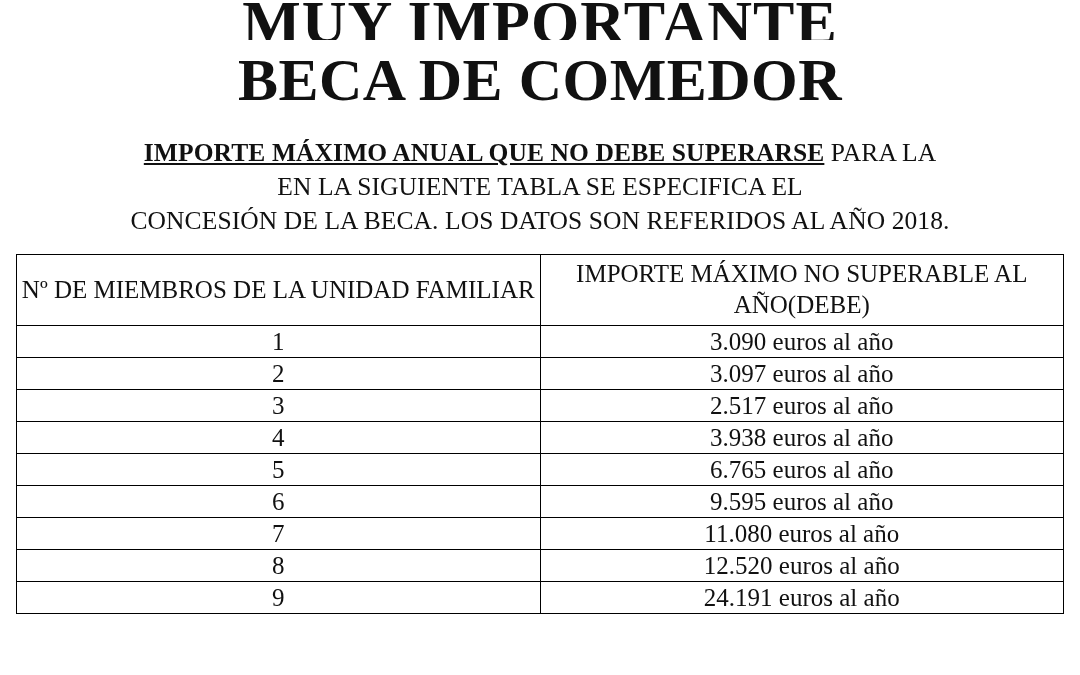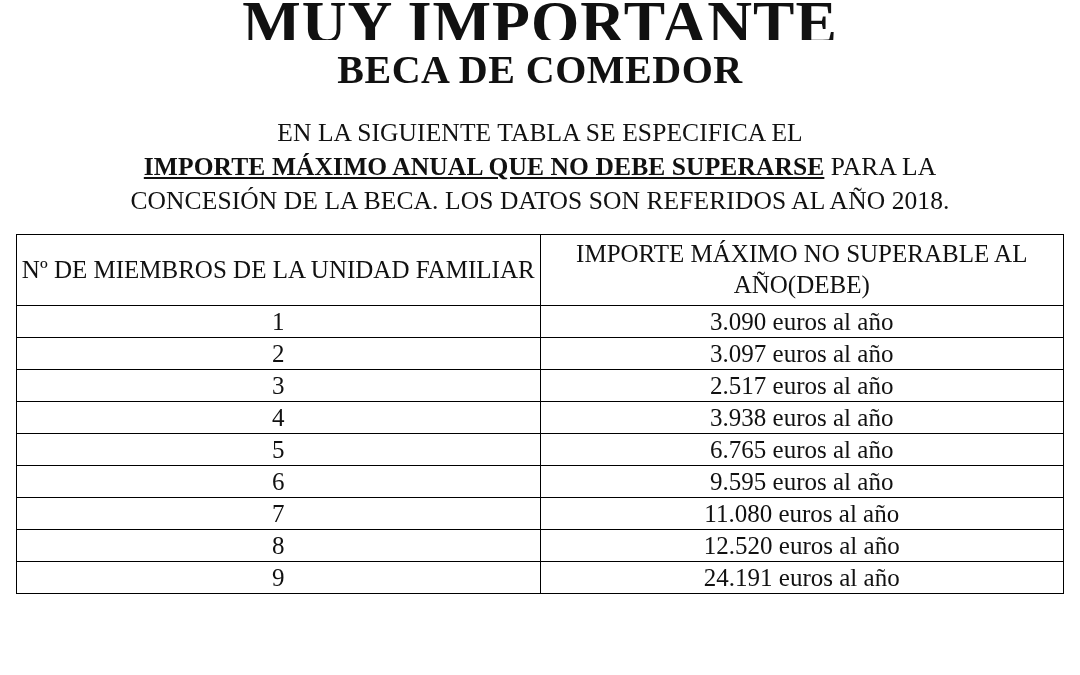--- a/index.html
+++ b/index.html
@@ -29,21 +29,21 @@
     letter-spacing: 1px;
     margin: 0;
     padding-top: 0px;
     height: 40px;
     overflow: hidden;
     white-space: nowrap;
   }
   .title-2 {
     text-align: center;
     font-family: "Liberation Serif", serif;
-    font-size: 40px;
+    font-size: 60px;
     line-height: 1.0;
     margin: 10px 0 0 0;
     letter-spacing: 0.5px;
     white-space: nowrap;
   }
   .intro {
     text-align: center;
     font-family: "Liberation Serif", serif;
     font-size: 25.5px;
     line-height: 1.34;
@@ -85,22 +85,22 @@
 </style>
 </head>
 <body>
 
 <div class="page">
 
   <h1 class="title-1">MUY IMPORTANTE</h1>
   <h2 class="title-2">BECA DE COMEDOR</h2>
 
   <div class="intro">
+    <span class="line"><span class="emph">IMPORTE MÁXIMO ANUAL QUE NO DEBE SUPERARSE</span><span> PARA LA</span></span>
     <span class="line">EN LA SIGUIENTE TABLA SE ESPECIFICA EL</span>
-    <span class="line"><span class="emph">IMPORTE MÁXIMO ANUAL QUE NO DEBE SUPERARSE</span><span> PARA LA</span></span>
     <span class="line">CONCESIÓN DE LA BECA. LOS DATOS SON REFERIDOS AL AÑO 2018.</span>
   </div>
 
   <table class="data">
     <colgroup>
       <col class="col-a">
       <col class="col-b">
     </colgroup>
     <thead>
       <tr>

